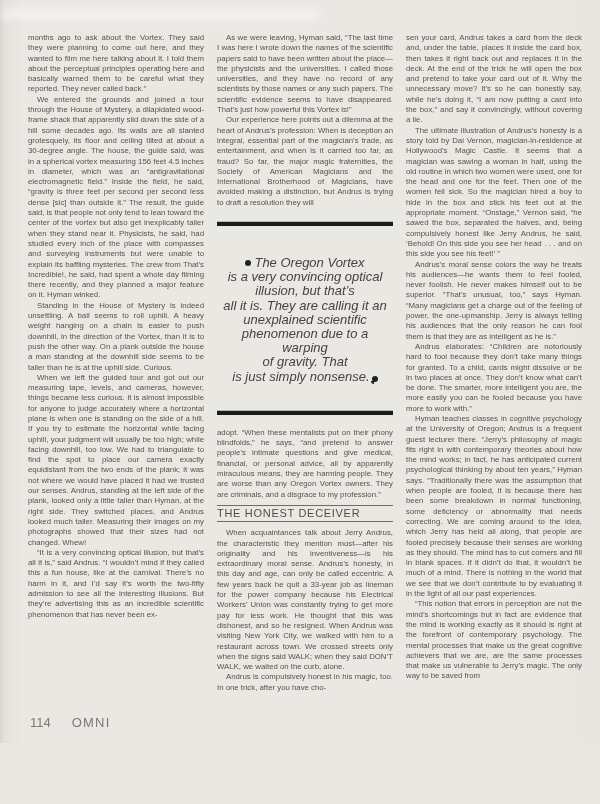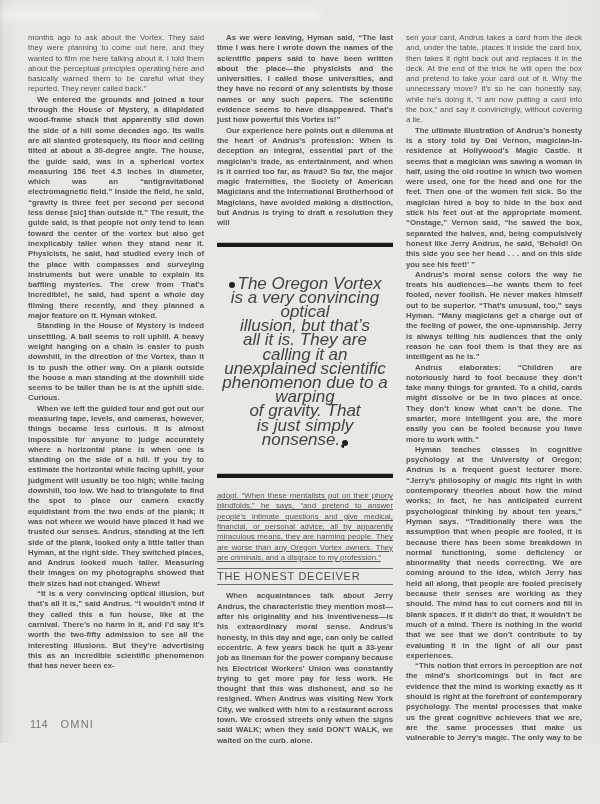--- a/index.html
+++ b/index.html
@@ -16,51 +16,51 @@
   .scan-streak{
     position:absolute;top:10px;left:0;width:320px;height:9px;
     background:rgba(255,255,255,.5);filter:blur(4px);
   }
   .content{
     position:absolute;left:28px;top:33px;
     display:flex;gap:13px;
   }
   .col{width:176px;color:#56534e;font-size:7.8px;line-height:10.3px;text-align:justify;}
   .col p{margin:0;}
-  .col p.ind{text-indent:9px;font-weight:bold;}
+  .col p.ind{text-indent:9px;}
   .rule-thick{height:4px;background:#1b1b1b;border-top:1px solid #b8b6b1;}
   .rt1{margin-top:13px;}
   .rt2{margin-top:0;}
   .pullquote{
     margin:30px 2px 26px 2px;
     text-align:center;font-style:italic;
-    font-size:17px;line-height:14.2px;color:#45433f;
+    font-size:13px;line-height:14.2px;color:#45433f;
   }
   .pullquote .pq-text{white-space:pre-line;}
   .qball{
     display:inline-block;width:6px;height:6px;border-radius:50%;
     background:#22211f;vertical-align:1px;position:relative;
   }
   .qball.open{margin-right:3px;}
   .qball.close{margin-left:2px;vertical-align:-1px;}
   .qball.close::after{
     content:"";position:absolute;left:-1px;bottom:-2px;width:3px;height:3px;
     background:#22211f;border-radius:0 0 0 3px;
   }
-  .adopt-p{margin-top:13px !important;text-decoration:underline;}
+  .adopt-p{margin-top:13px !important;}
   .header-block{margin-top:5px;}
   .rule-thin{height:1px;background:#6e6c67;}
   .section-header{
     font-size:11px;letter-spacing:.7px;color:#504d48;
     padding:2px 0 3px 0;text-align:left;
   }
   .post-header{margin-top:6px !important;}
   .footer{
     position:absolute;left:30px;bottom:13px;
-    font-size:11px;color:#7b7974;display:flex;gap:13px;align-items:baseline;
+    font-size:13px;color:#7b7974;display:flex;gap:21px;align-items:baseline;
   }
   .footer .mag{letter-spacing:1.2px;text-align:right;}
 </style>
 </head>
 <body>
 
 <div class="page">
   <div class="scan-streak"></div>
 
   <div class="content">

